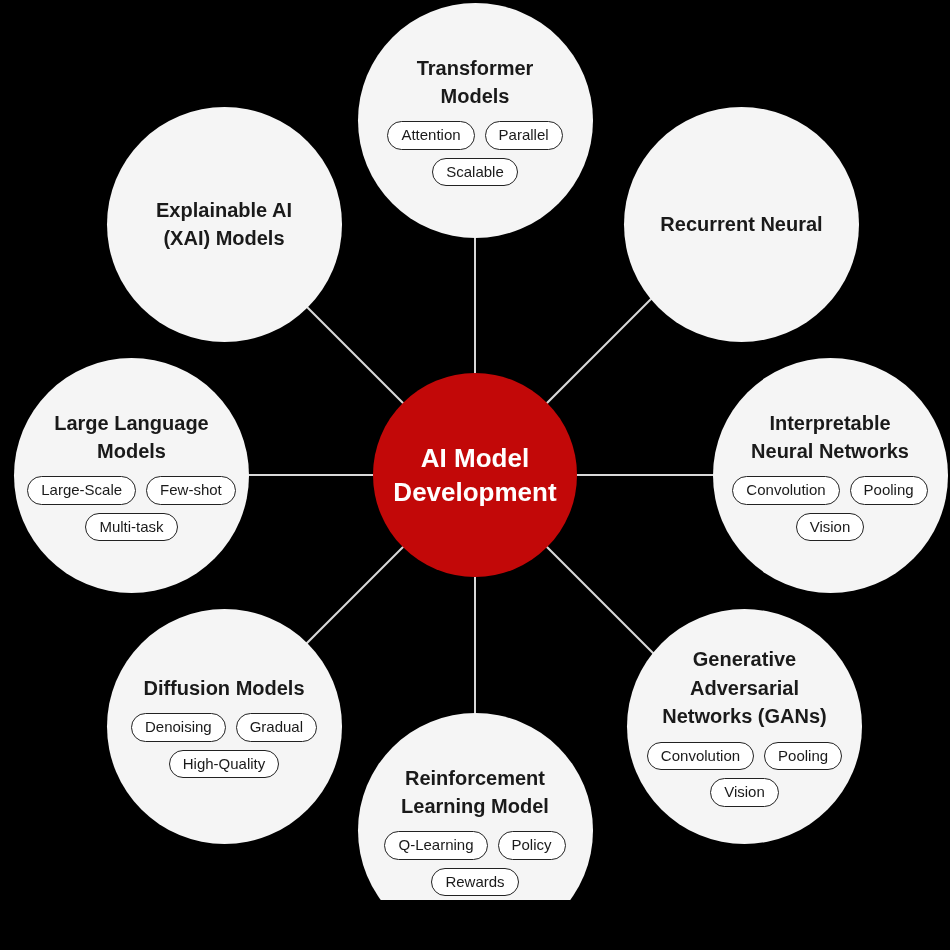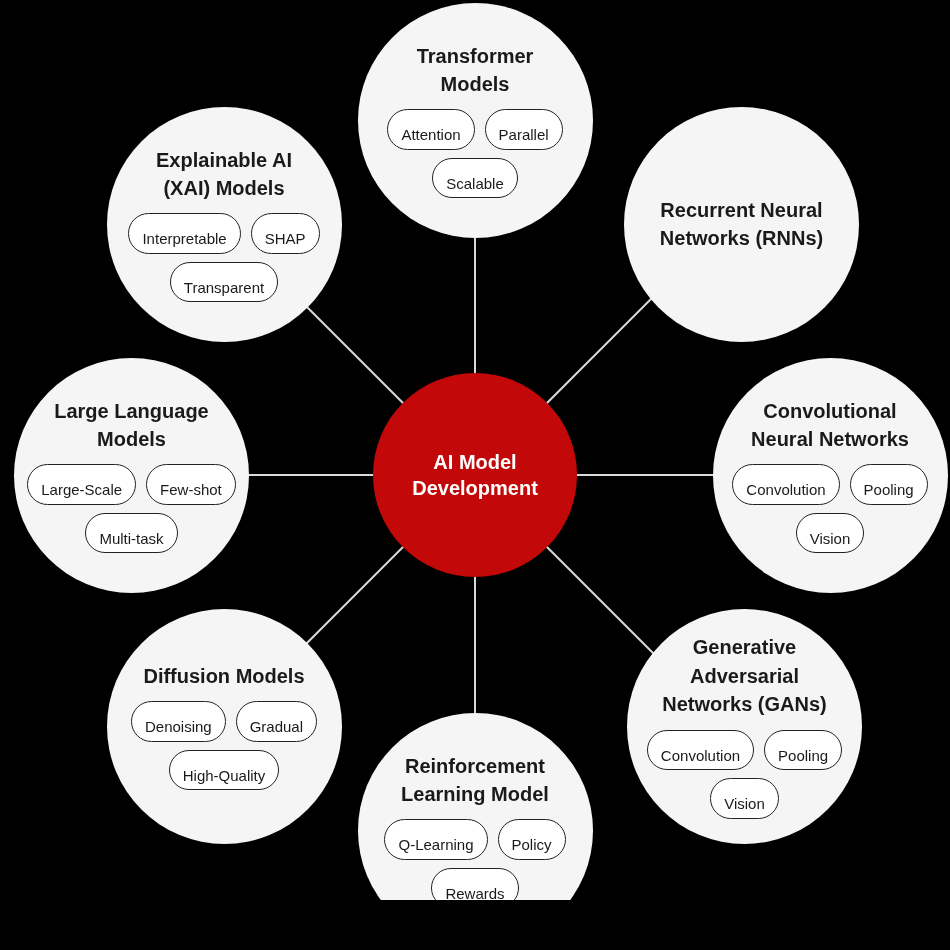--- a/index.html
+++ b/index.html
@@ -49,37 +49,37 @@
     flex-wrap: wrap;
     justify-content: center;
     gap: 8px 10px;
     max-width: 240px;
     margin-top: 11px;
   }
   .tag {
     background: var(--pill-fill, #fff);
     border: 1.5px solid var(--pill-border, #222);
     border-radius: 999px;
-    padding: 15px 13px 4px 13px;
+    padding: 3px 13px 4px 13px;
     font-size: 15px;
     line-height: 1.3;
     color: var(--text, #1a1a1a);
     white-space: nowrap;
   }
   .node--center {
     width: 204px;
     height: 204px;
     left: 373px;
     top: 373px;
     background: var(--accent, #c20808);
   }
   .center-title {
     color: var(--accent-text, #fff);
     font-weight: 700;
-    font-size: 20px;
+    font-size: 26px;
     line-height: 1.32;
   }
   .center-title div { white-space: nowrap; }
 </style>
 </head>
 <body>
 
 <div class="stage">
 
   <svg class="links" viewBox="0 0 950 950">
@@ -102,28 +102,27 @@
     <div class="tags">
       <span class="tag">Attention</span>
       <span class="tag">Parallel</span>
       <span class="tag">Scalable</span>
     </div>
   </div>
 
   <div class="node" style="left:624px; top:106.5px">
     <div class="node-title">
       <div>Recurrent Neural</div>
-      <div>Networks (RNNs)</div>
       <div></div>
     </div>
   </div>
 
   <div class="node" style="left:712.5px; top:357.5px">
     <div class="node-title">
-      <div>Convolutional</div>
+      <div>Interpretable</div>
       <div>Neural Networks</div>
     </div>
     <div class="tags">
       <span class="tag">Convolution</span>
       <span class="tag">Pooling</span>
       <span class="tag">Vision</span>
     </div>
   </div>
 
   <div class="node" style="left:627px; top:608.5px">
@@ -177,25 +176,20 @@
       <span class="tag">Multi-task</span>
     </div>
   </div>
 
   <div class="node" style="left:106.5px; top:106.5px">
     <div class="node-title">
       <div>Explainable AI</div>
       <div>(XAI) Models</div>
       <div></div>
     </div>
-    <div class="tags">
-      <span class="tag">Interpretable</span>
-      <span class="tag">SHAP</span>
-      <span class="tag">Transparent</span>
-    </div>
   </div>
 
   <div class="node node--center">
     <div class="center-title">
       <div>AI Model</div>
       <div>Development</div>
     </div>
   </div>
 
 </div>

